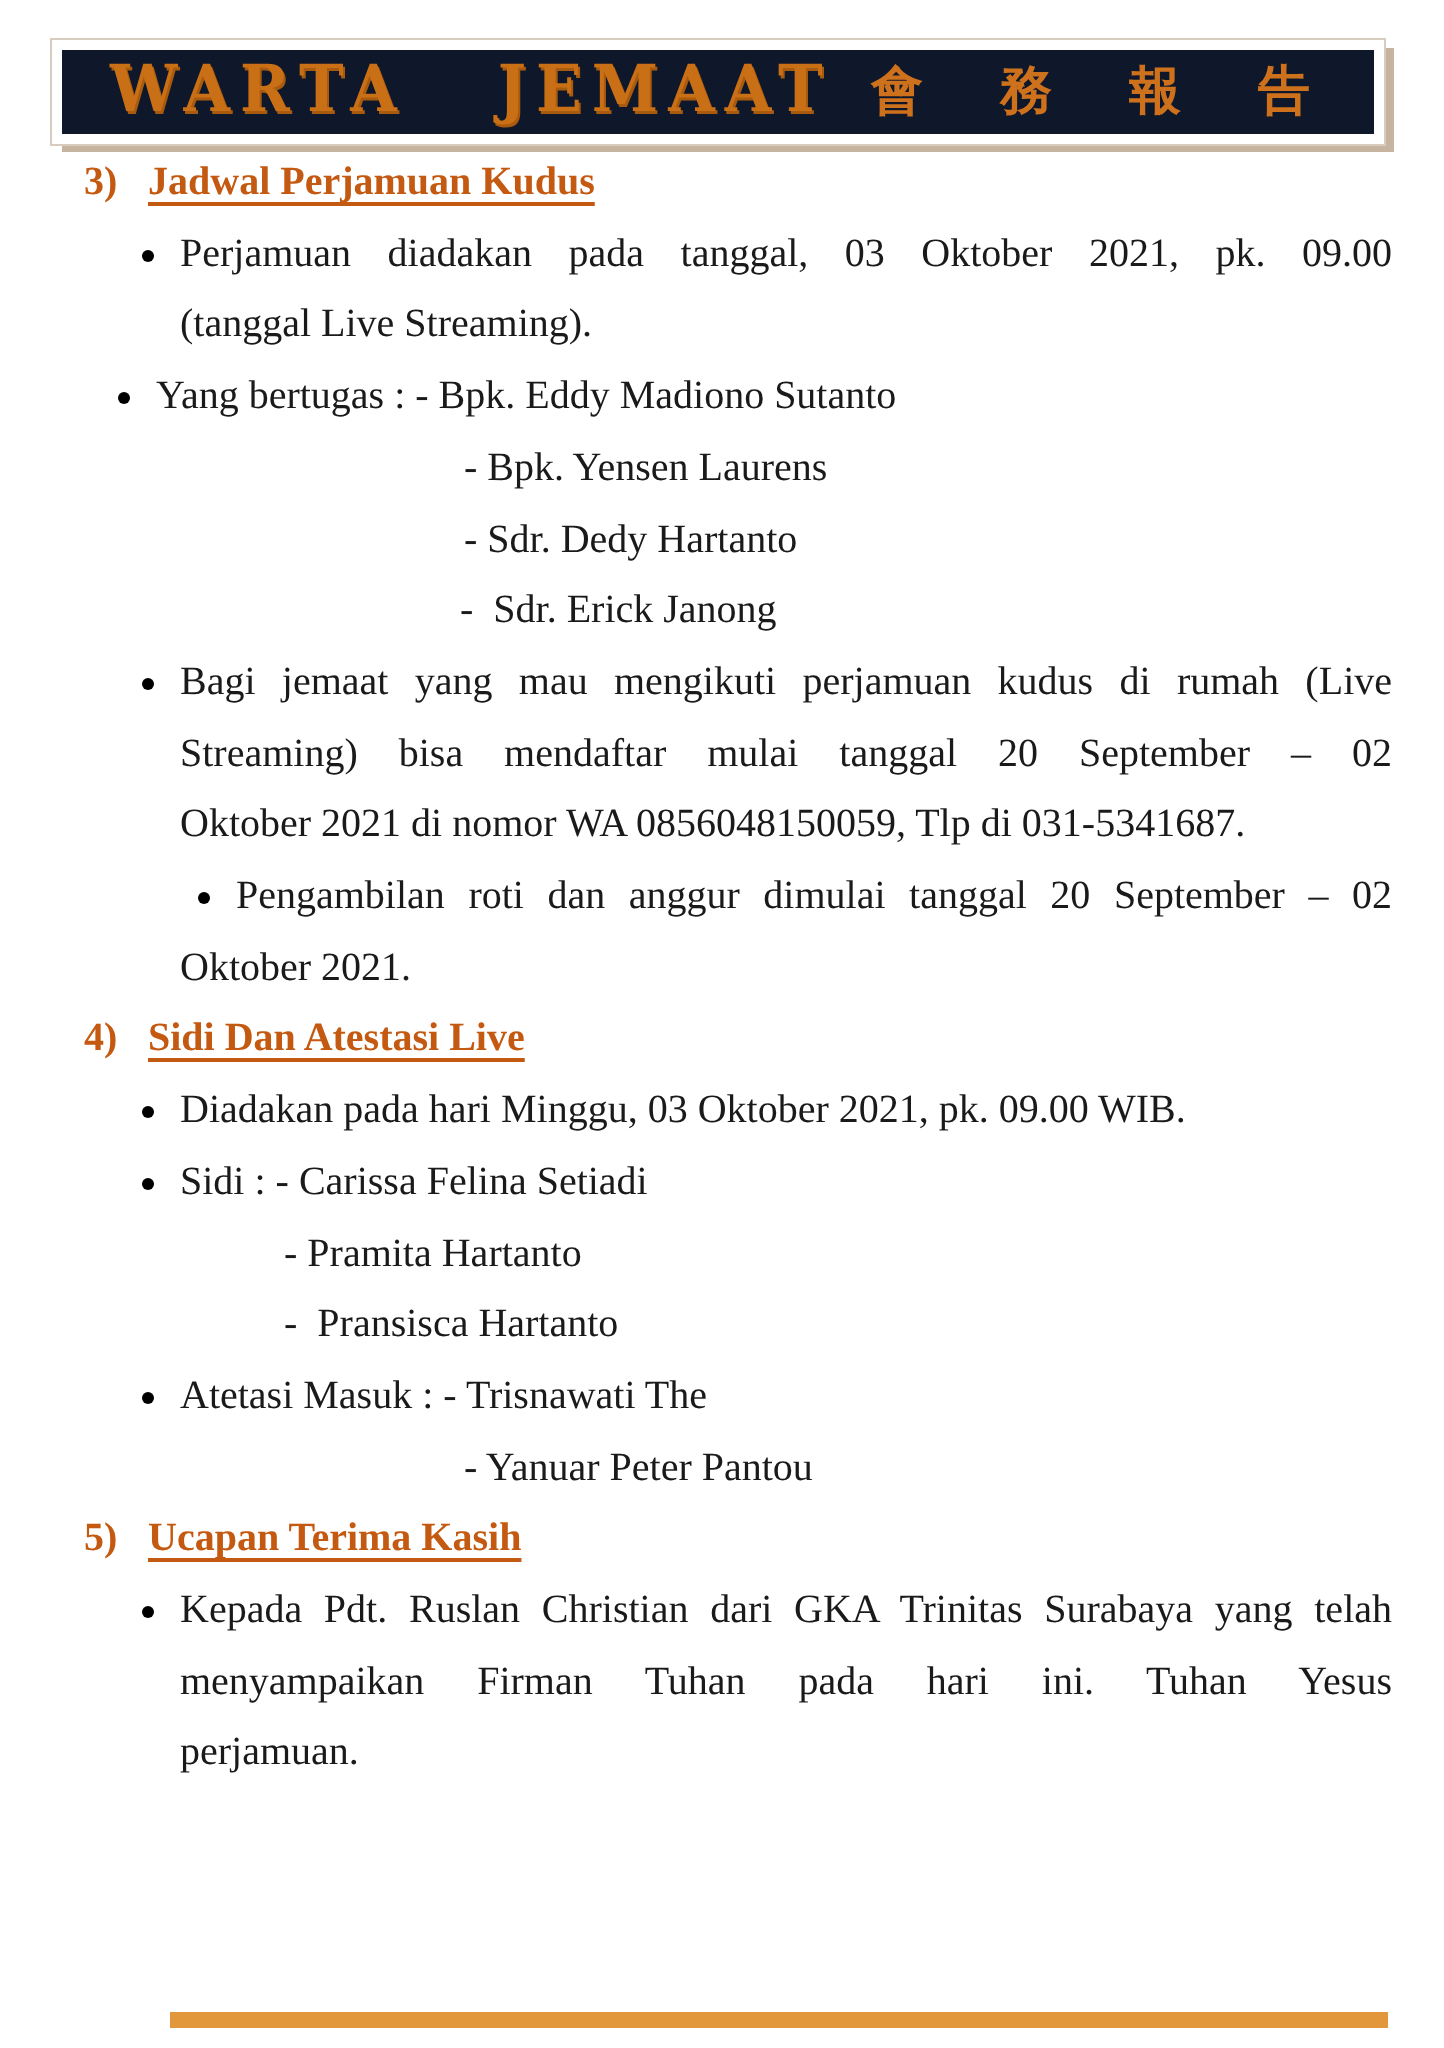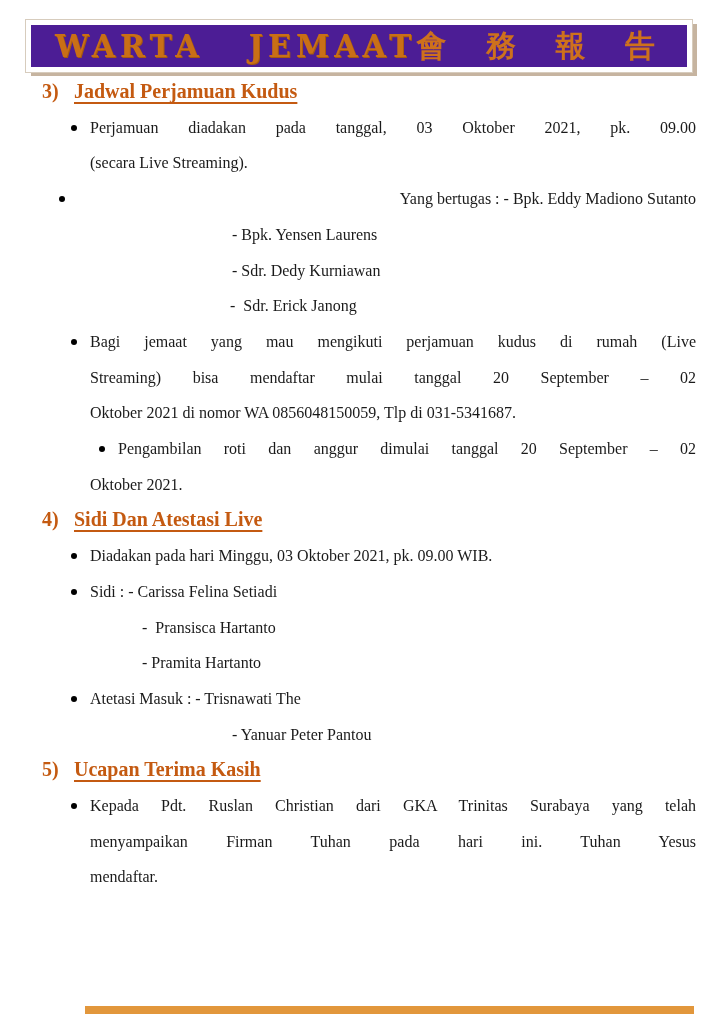--- a/index.html
+++ b/index.html
@@ -3,43 +3,43 @@
 <meta charset="utf-8">
 <style>
   * { margin:0; padding:0; box-sizing:border-box; }
   html,body { width:722px; height:1024px; background:#ffffff; overflow:hidden; }
   body { font-family:"Liberation Serif","DejaVu Serif",serif; color:#1a1a1a; position:relative; }
 
   
   .banner-wrap { position:absolute; left:26px; top:20px; width:666px; height:52px; }
   .banner {
     width:100%; height:100%;
-    background:#4c1d95;
+    background:#0f172a;
     border:5px solid #ffffff;
     outline:1px solid #D7CCBD;
     box-shadow:5px 4px 0 #C6B4A0;
     display:flex; align-items:center; justify-content:space-between;
     padding:0 16px 0 24px;
   }
   .banner-title-left {
     font-family:"DejaVu Serif","Liberation Serif",serif;
     font-weight:bold; font-size:30px; line-height:30px;
     color:#C96F16;
     letter-spacing:5px; word-spacing:30px;
     text-shadow:1px 1px 0 #a85a0e;
     transform:scaleY(1.08);
   }
   .banner-title-right {
-    font-weight:bold; font-size:30px; line-height:26px;
+    font-weight:bold; font-size:26px; line-height:26px;
     color:#CE711C; letter-spacing:16px; white-space:nowrap;
   }
 
   
   .content { position:absolute; left:12px; top:74px; width:722px; padding:0 38px 0 30px; }
-  .line { font-size:16px; line-height:35.7px; }
+  .line { font-size:20px; line-height:35.7px; }
   .hline { color:#C45A11; font-weight:bold; font-size:20px; line-height:35.7px; }
   .hnum { display:inline-block; width:32px; }
   .htitle { text-decoration:underline; text-underline-offset:4px; text-decoration-thickness:2px; }
   .bline { position:relative; margin-left:48px; white-space:pre-wrap; }
   .bline.stretch { white-space:normal; text-align:justify; text-align-last:justify; }
   .dot {
     position:absolute; left:-19px; top:15px;
     width:6px; height:6px; border-radius:50%; background:#000;
   }
 
@@ -52,36 +52,36 @@
 <div class="banner-wrap">
   <div class="banner">
     <span class="banner-title-left">WARTA JEMAAT</span>
     <span class="banner-title-right">會 務 報 告</span>
   </div>
 </div>
 
 <div class="content">
     <div class="hline"><span class="hnum">3)</span><span class="htitle">Jadwal Perjamuan Kudus</span></div>
     <div class="line bline stretch" style="margin-left: 48px;"><span class="dot"></span>Perjamuan diadakan pada tanggal, 03 Oktober 2021, pk. 09.00</div>
-    <div class="line bline" style="margin-left: 48px;">(secara Live Streaming).</div>
-    <div class="line bline" style="margin-left: 36px; text-align: right;"><span class="dot"></span>Yang bertugas : - Bpk. Eddy Madiono Sutanto</div>
+    <div class="line bline" style="margin-left: 48px;">(tanggal Live Streaming).</div>
+    <div class="line bline" style="margin-left: 36px;"><span class="dot"></span>Yang bertugas : - Bpk. Eddy Madiono Sutanto</div>
     <div class="line bline" style="margin-left: 190px;">- Bpk. Yensen Laurens</div>
-    <div class="line bline" style="margin-left: 190px;">- Sdr. Dedy Kurniawan</div>
+    <div class="line bline" style="margin-left: 190px;">- Sdr. Dedy Hartanto</div>
     <div class="line bline" style="margin-left: 188px;">-  Sdr. Erick Janong</div>
     <div class="line bline stretch" style="margin-left: 48px;"><span class="dot"></span>Bagi jemaat yang mau mengikuti perjamuan kudus di rumah (Live</div>
     <div class="line bline stretch" style="margin-left: 48px;">Streaming) bisa mendaftar mulai tanggal 20 September – 02</div>
     <div class="line bline" style="margin-left: 48px;">Oktober 2021 di nomor WA 0856048150059, Tlp di 031-5341687.</div>
     <div class="line bline stretch" style="margin-left: 76px;"><span class="dot"></span>Pengambilan roti dan anggur dimulai tanggal 20 September – 02</div>
     <div class="line bline" style="margin-left: 48px; font-family: Liberation Serif, serif;">Oktober 2021.</div>
     <div class="hline"><span class="hnum">4)</span><span class="htitle">Sidi Dan Atestasi Live</span></div>
     <div class="line bline" style="margin-left: 48px;"><span class="dot"></span>Diadakan pada hari Minggu, 03 Oktober 2021, pk. 09.00 WIB.</div>
     <div class="line bline" style="margin-left: 48px;"><span class="dot"></span>Sidi : - Carissa Felina Setiadi</div>
+    <div class="line bline" style="margin-left: 100px;">- Pramita Hartanto</div>
     <div class="line bline" style="margin-left: 100px;">-  Pransisca Hartanto</div>
-    <div class="line bline" style="margin-left: 100px;">- Pramita Hartanto</div>
     <div class="line bline" style="margin-left: 48px;"><span class="dot"></span>Atetasi Masuk : - Trisnawati The</div>
     <div class="line bline" style="margin-left: 190px;">- Yanuar Peter Pantou</div>
     <div class="hline"><span class="hnum">5)</span><span class="htitle">Ucapan Terima Kasih</span></div>
     <div class="line bline stretch" style="margin-left: 48px;"><span class="dot"></span>Kepada Pdt. Ruslan Christian dari GKA Trinitas Surabaya yang telah</div>
     <div class="line bline stretch" style="margin-left: 48px;">menyampaikan Firman Tuhan pada hari ini. Tuhan Yesus</div>
-    <div class="line bline" style="margin-left: 48px;">mendaftar.</div>
+    <div class="line bline" style="margin-left: 48px;">perjamuan.</div>
   </div>
 
 <div class="footer-bar" style="left: 85px; top: 1006px; width: 609px; height: 8px; background: rgb(226, 151, 60);"></div>
 
 </body></html>

